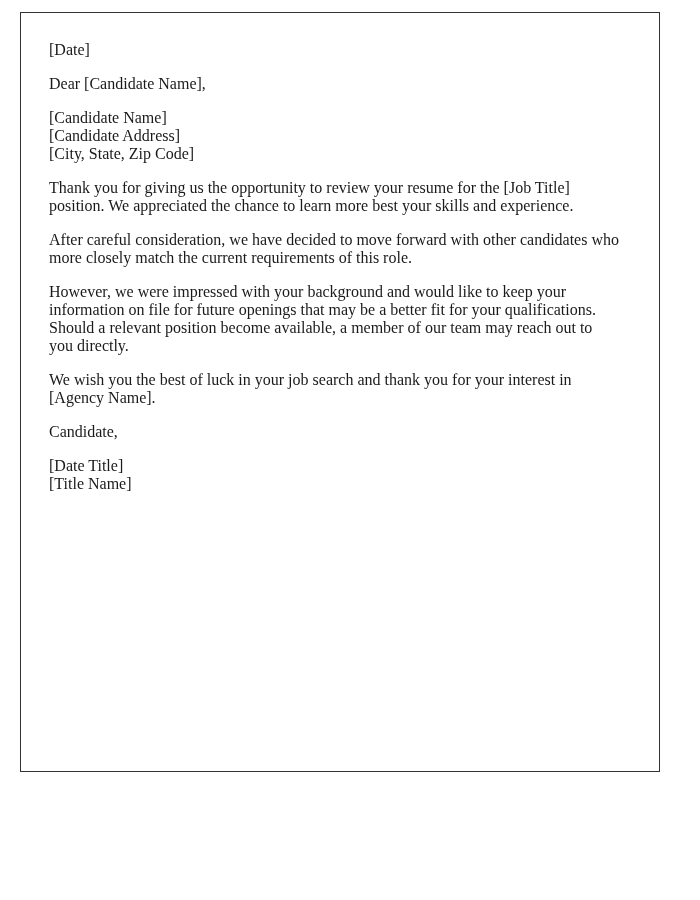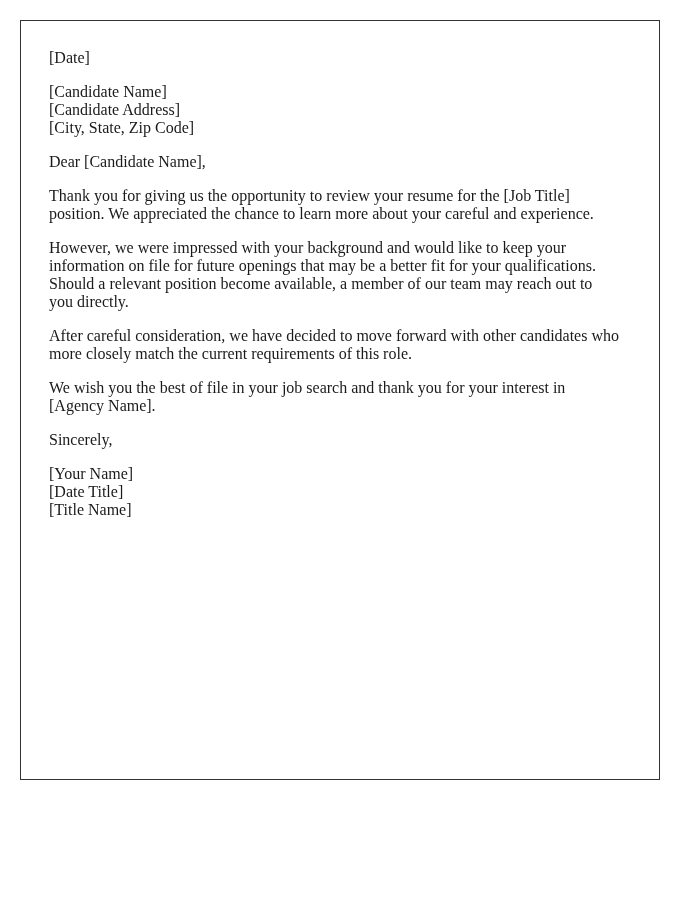--- a/index.html
+++ b/index.html
@@ -10,21 +10,21 @@
     body {
       width: 700px;
       height: 900px;
       position: relative;
       font-family: "Liberation Serif", "DejaVu Serif", serif;
       color: #1a1a1a;
     }
     .letter {
       position: absolute;
       left: 20px;
-      top: 20px;
+      top: 12px;
       width: 640px;
       height: 760px;
       border: 1px solid #333333;
       box-sizing: border-box;
       padding: 28px 40px 20px 28px;
       font-size: 16px;
       line-height: 18px;
     }
     .para {
       margin: 0 0 16px 0;
@@ -32,33 +32,32 @@
     .line {
       display: block;
     }
   </style>
 </head>
 <body>
 
 <div class="letter">
   <p class="para">[Date]</p>
 
+  <p class="para">Dear [Candidate Name],</p>
+
   <p class="para">
     <span class="line">[Candidate Name]</span>
     <span class="line">[Candidate Address]</span>
     <span class="line">[City, State, Zip Code]</span>
   </p>
 
-  <p class="para">Dear [Candidate Name],</p>
+  <p class="para">Thank you for giving us the opportunity to review your resume for the [Job Title] position. We appreciated the chance to learn more best your skills and experience.</p>
+  <p class="para">After careful consideration, we have decided to move forward with other candidates who more closely match the current requirements of this role.</p>
+  <p class="para">However, we were impressed with your background and would like to keep your information on file for future openings that may be a better fit for your qualifications. Should a relevant position become available, a member of our team may reach out to you directly.</p>
+  <p class="para">We wish you the best of luck in your job search and thank you for your interest in [Agency Name].</p>
 
-  <p class="para">Thank you for giving us the opportunity to review your resume for the [Job Title] position. We appreciated the chance to learn more about your careful and experience.</p>
-  <p class="para">However, we were impressed with your background and would like to keep your information on file for future openings that may be a better fit for your qualifications. Should a relevant position become available, a member of our team may reach out to you directly.</p>
-  <p class="para">After careful consideration, we have decided to move forward with other candidates who more closely match the current requirements of this role.</p>
-  <p class="para">We wish you the best of file in your job search and thank you for your interest in [Agency Name].</p>
-
-  <p class="para">Sincerely,</p>
+  <p class="para">Candidate,</p>
 
   <p class="para">
-    <span class="line">[Your Name]</span>
     <span class="line">[Date Title]</span>
     <span class="line">[Title Name]</span>
   </p>
 </div>
 
 </body></html>

